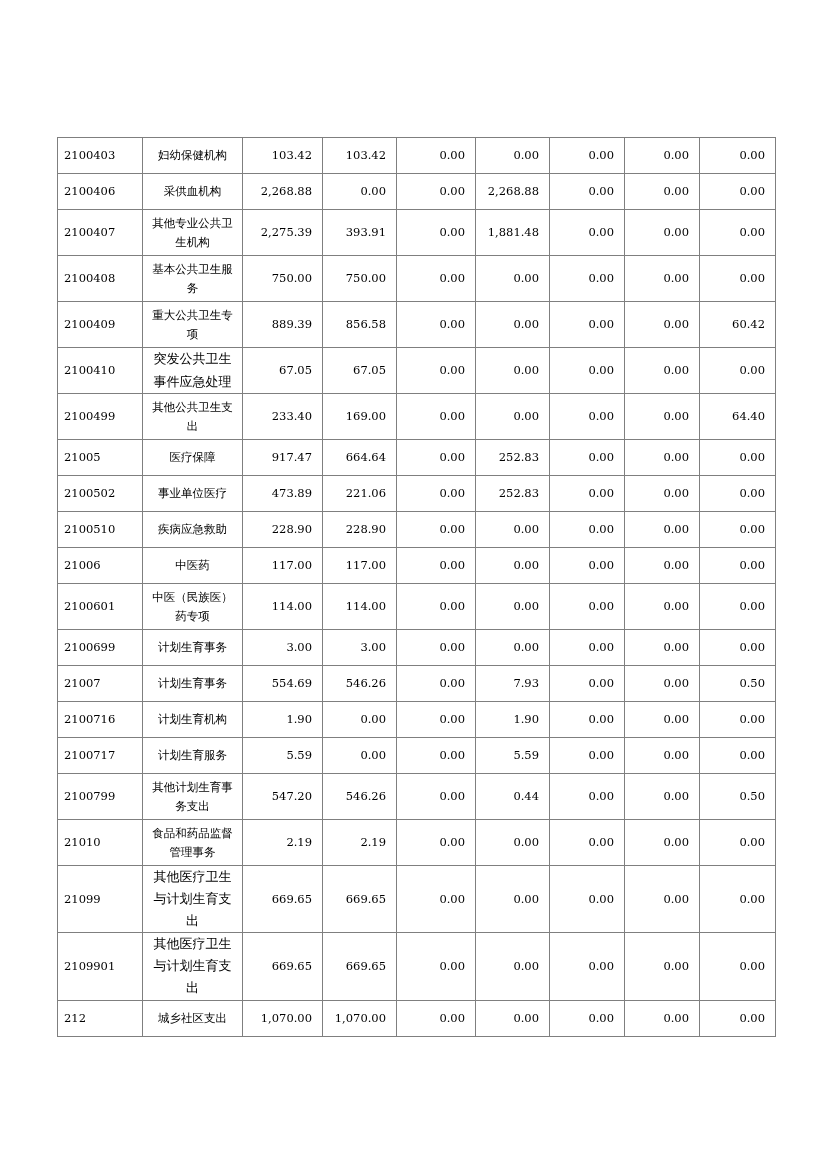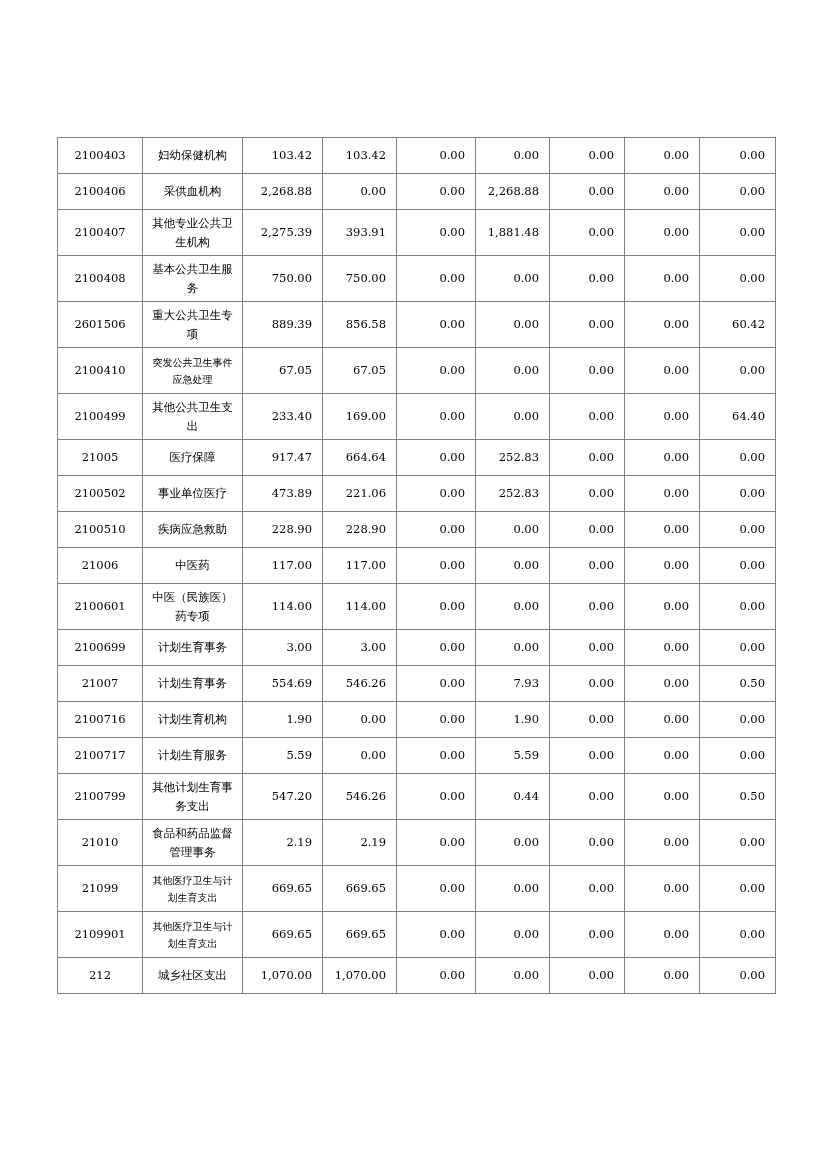--- a/index.html
+++ b/index.html
@@ -44,36 +44,36 @@
   col.c-name  { width: 100px; }
   col.c-num1  { width: 80px; }
   col.c-num2  { width: 74px; }
   col.c-num3  { width: 79px; }
   col.c-num4  { width: 74px; }
   col.c-num5  { width: 75px; }
   col.c-num6  { width: 75px; }
   col.c-num7  { width: 76px; }
 
   td.code {
-    text-align: center;
+    text-align: left;
     white-space: nowrap;
   }
   td.name {
     text-align: center;
     font-family: "DejaVu Serif", "Liberation Serif", serif;
   }
   td.num {
     text-align: right;
     padding-right: 10px;
     white-space: nowrap;
   }
   tr.h1 td { height: 36px; }
   tr.h2 td { height: 46px; }
   td.small {
-    font-size: 10px;
+    font-size: 13px;
     line-height: 1.7;
     margin-left: 32px;
   }
 </style>
 </head>
 <body>
 
 <div class="page">
   <table class="budget-table">
     <colgroup>
@@ -126,21 +126,21 @@
           <td class="name">基本公共卫生服务</td>
           <td class="num">750.00</td>
           <td class="num">750.00</td>
           <td class="num">0.00</td>
           <td class="num">0.00</td>
           <td class="num">0.00</td>
           <td class="num">0.00</td>
           <td class="num">0.00</td>
         </tr>
         <tr class="h2">
-          <td class="code">2601506</td>
+          <td class="code">2100409</td>
           <td class="name">重大公共卫生专项</td>
           <td class="num">889.39</td>
           <td class="num">856.58</td>
           <td class="num">0.00</td>
           <td class="num">0.00</td>
           <td class="num">0.00</td>
           <td class="num">0.00</td>
           <td class="num">60.42</td>
         </tr>
         <tr class="h2">

